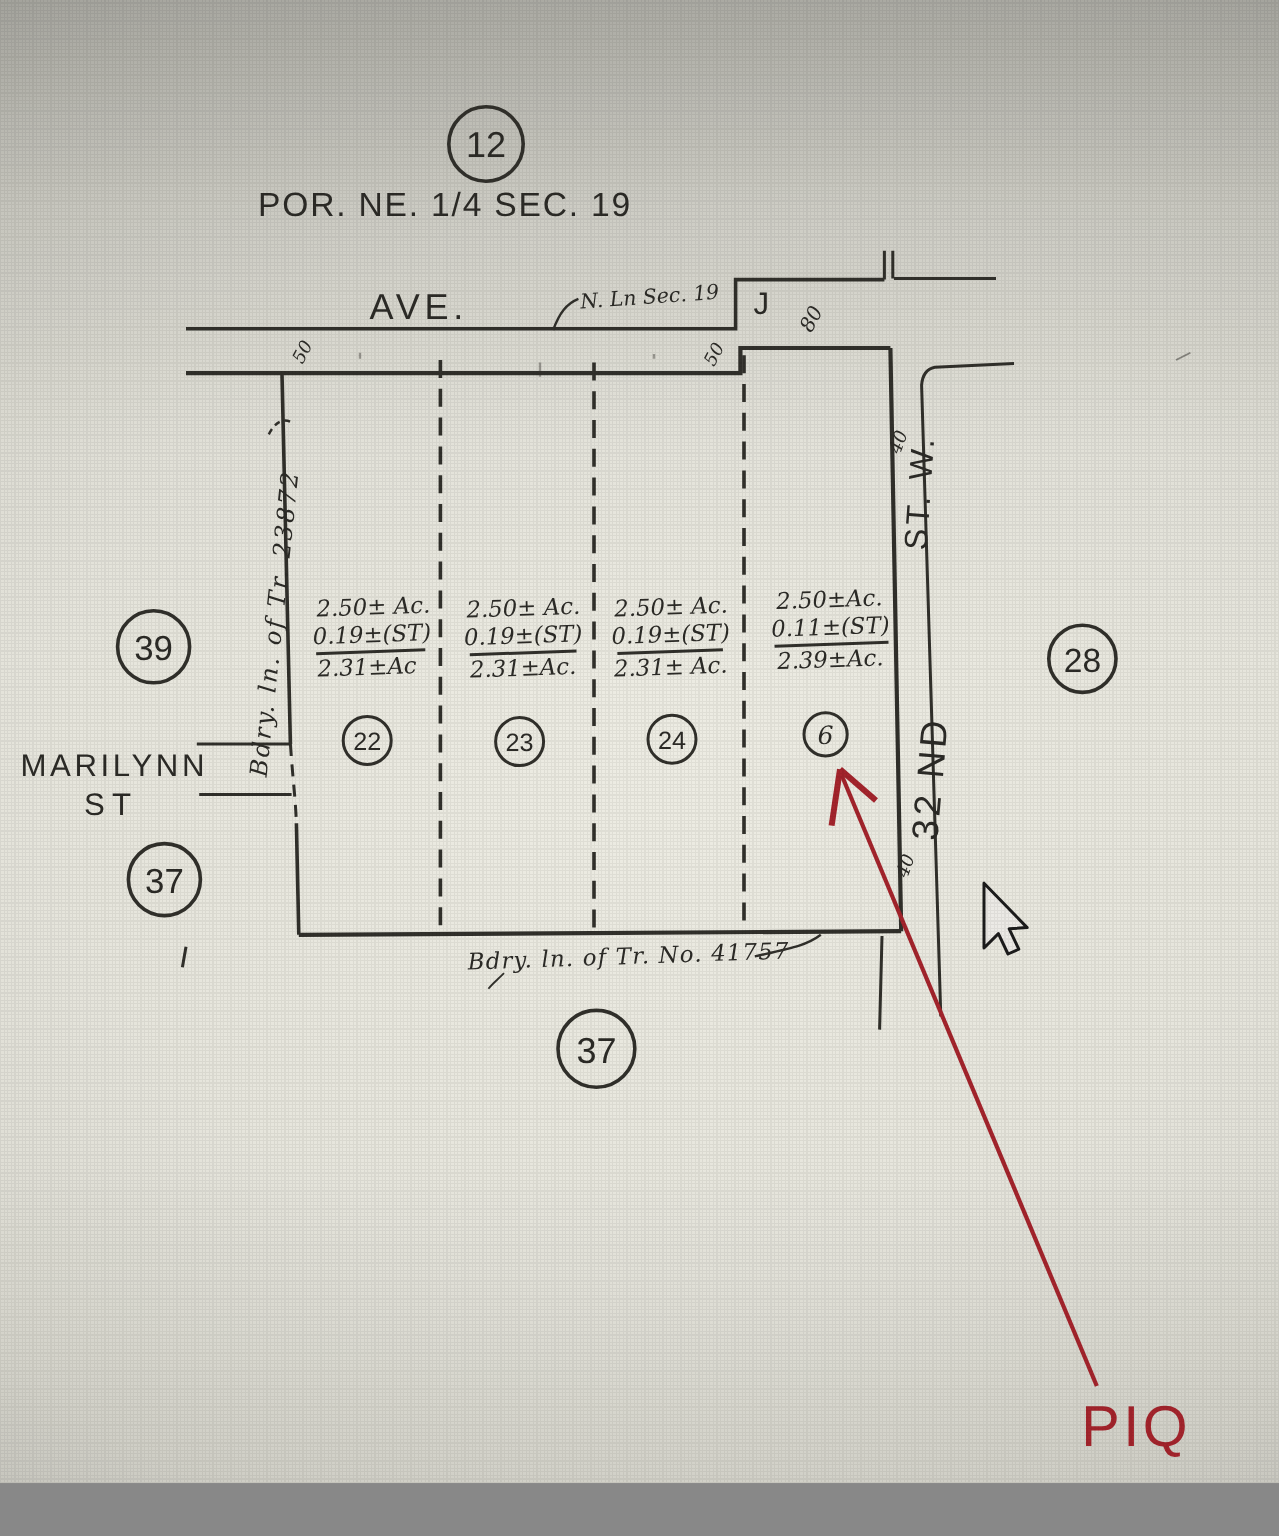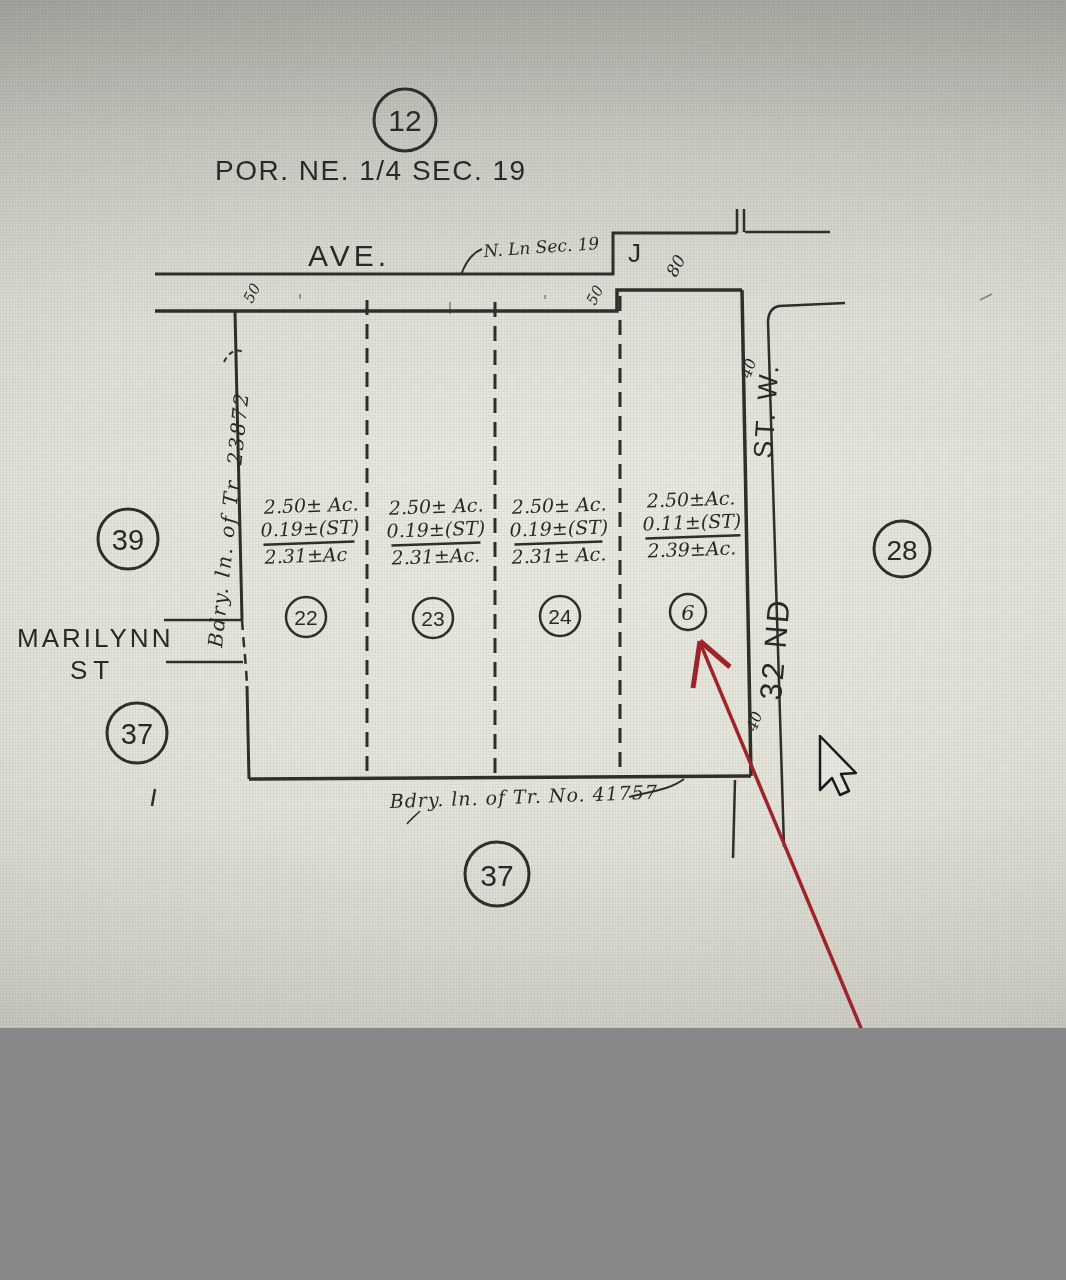--- a/index.html
+++ b/index.html
@@ -1,17 +1,17 @@
 <!DOCTYPE html>
 <html><head>
 <meta charset="utf-8">
 <style>
   html,body{margin:0;padding:0;background:#888;}
   .canvas{
-    position:relative;width:1066px;height:1028px;overflow:hidden;
+    position:relative;width:1066px;height:1236px;overflow:hidden;
     background:
       linear-gradient(180deg, rgba(92,92,88,.40) 0%, rgba(92,92,88,.18) 14%, rgba(92,92,88,.04) 30%, rgba(92,92,88,0) 45%, rgba(92,92,88,0) 78%, rgba(92,92,88,.10) 100%),
       radial-gradient(125% 95% at 52% 50%, #edece3 0%, #e6e5dc 38%, #dbdad1 60%, #c3c2ba 82%, #a8a7a0 100%);
     font-family:"Liberation Sans", sans-serif;
   }
   .canvas::after{
     content:"";position:absolute;inset:0;pointer-events:none;opacity:.05;
     background:
       repeating-linear-gradient(0deg, #000 0 1px, transparent 1px 3px),
       repeating-linear-gradient(90deg, #000 0 1px, transparent 1px 3px);

